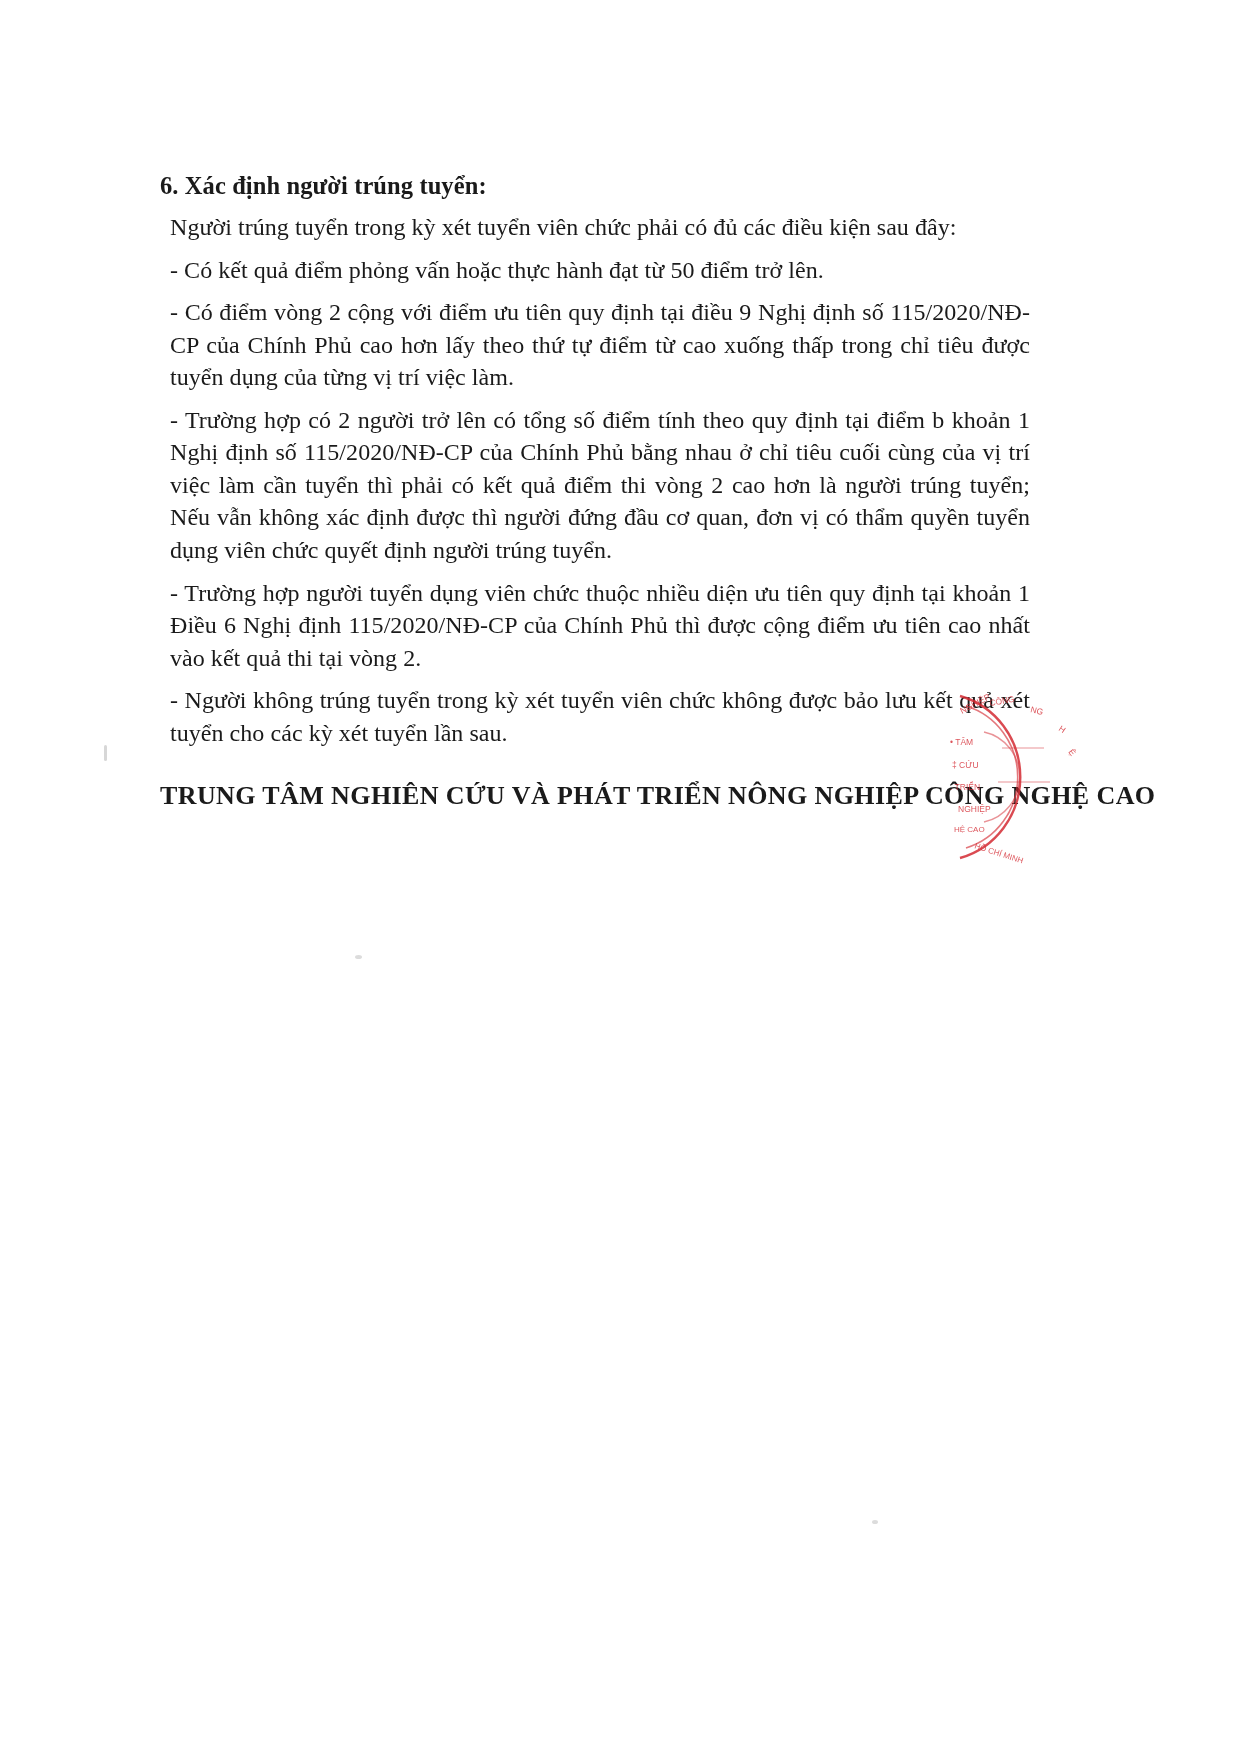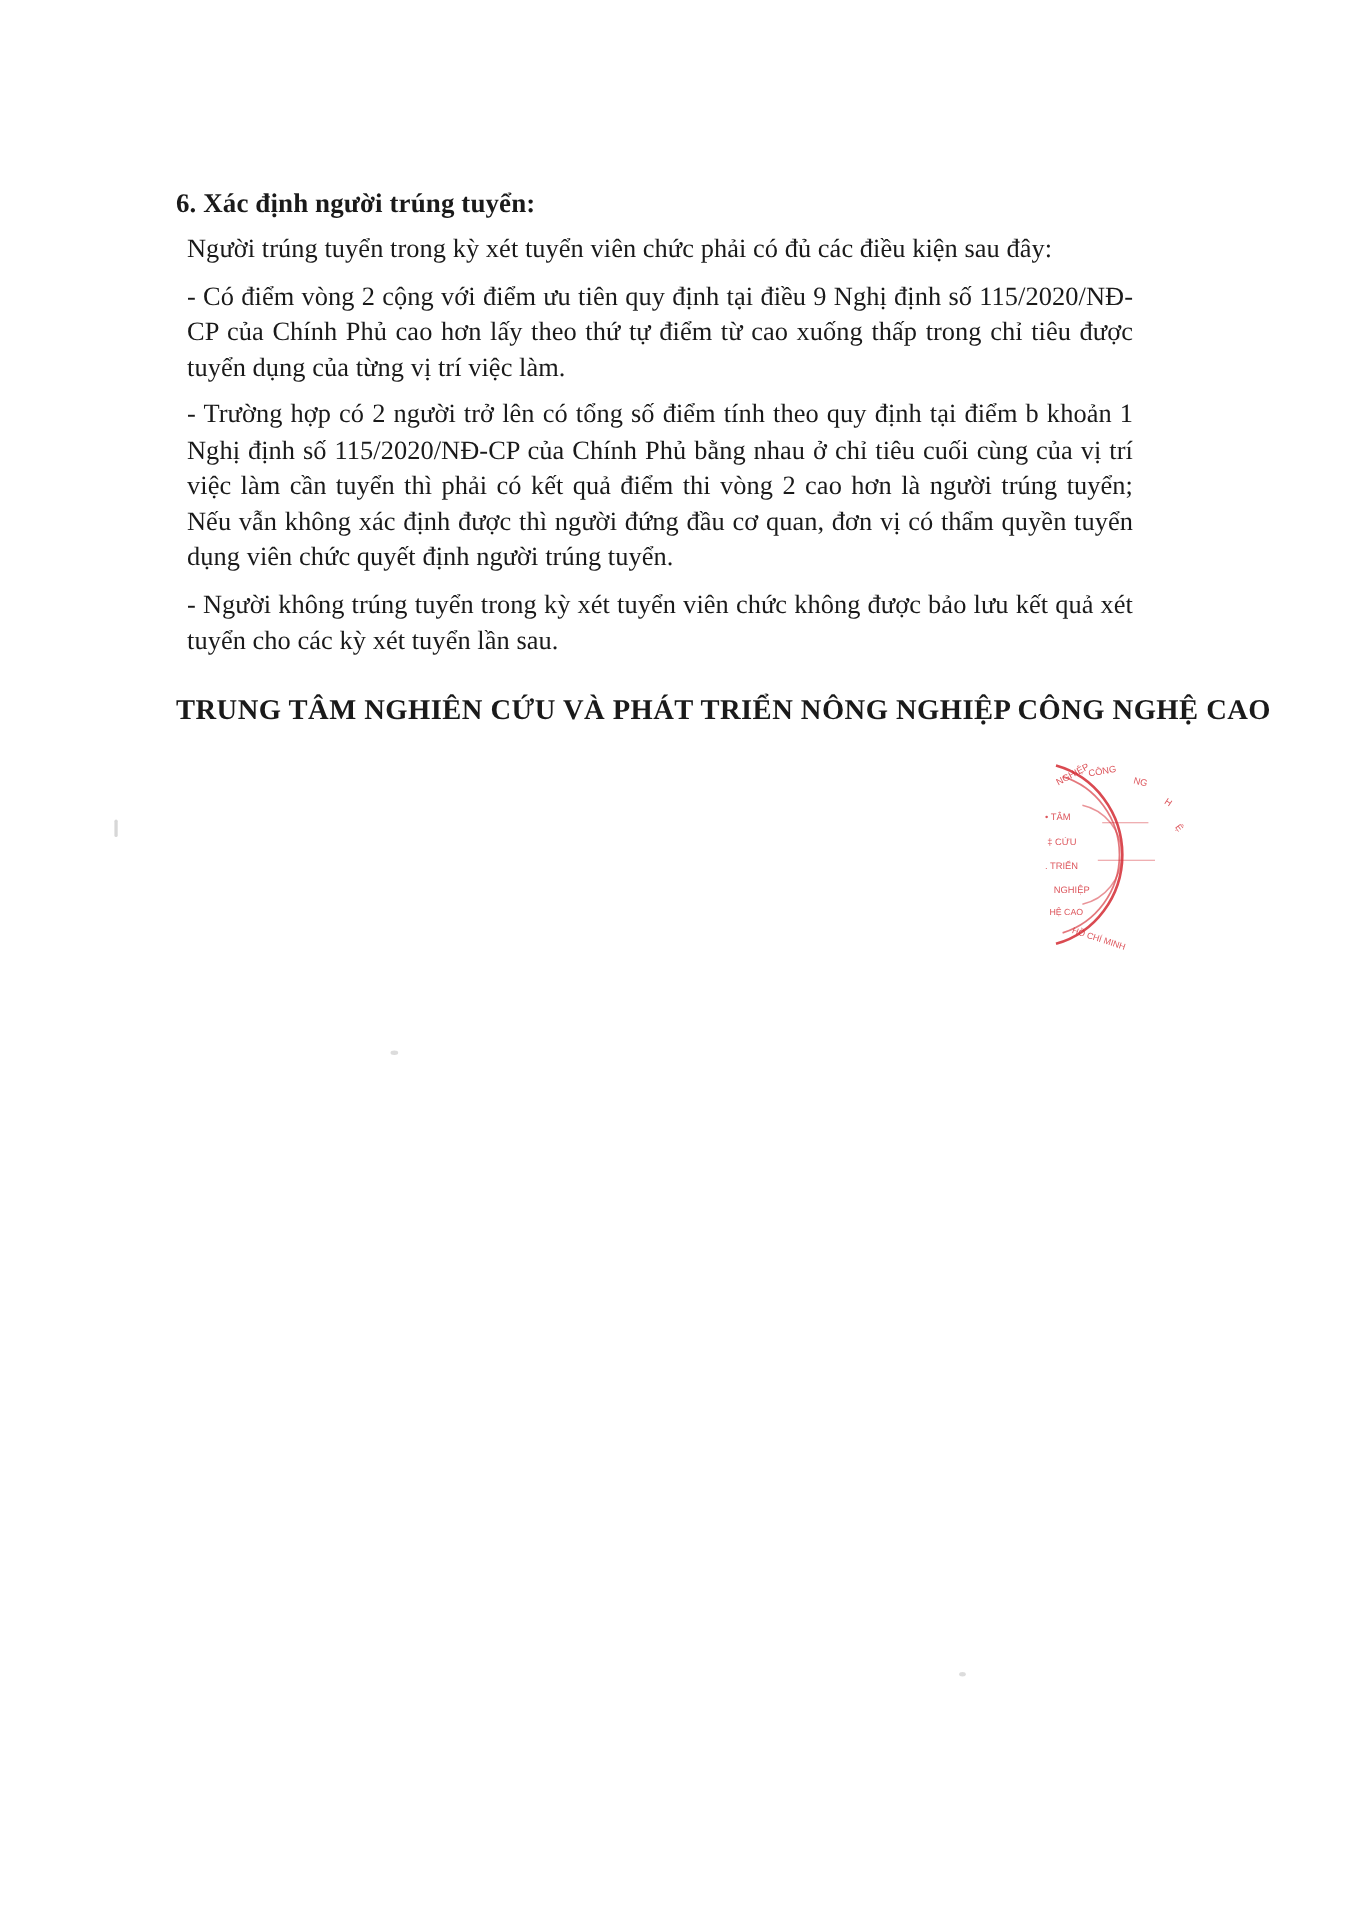--- a/index.html
+++ b/index.html
@@ -77,22 +77,24 @@
 </head>
 <body>
 
 <div class="page">
 
   <div class="content">
 
     <div class="section-heading">6. Xác định người trúng tuyển:</div>
 
     <p class="para">Người trúng tuyển trong kỳ xét tuyển viên chức phải có đủ các điều kiện sau đây:</p>
+    <p class="para">- Có kết quả điểm phỏng vấn hoặc thực hành đạt từ 50 điểm trở lên.</p>
     <p class="para">- Có điểm vòng 2 cộng với điểm ưu tiên quy định tại điều 9 Nghị định số 115/2020/NĐ-CP của Chính Phủ cao hơn lấy theo thứ tự điểm từ cao xuống thấp trong chỉ tiêu được tuyển dụng của từng vị trí việc làm.</p>
     <p class="para">- Trường hợp có 2 người trở lên có tổng số điểm tính theo quy định tại điểm b khoản 1 Nghị định số 115/2020/NĐ-CP của Chính Phủ bằng nhau ở chỉ tiêu cuối cùng của vị trí việc làm cần tuyển thì phải có kết quả điểm thi vòng 2 cao hơn là người trúng tuyển; Nếu vẫn không xác định được thì người đứng đầu cơ quan, đơn vị có thẩm quyền tuyển dụng viên chức quyết định người trúng tuyển.</p>
+    <p class="para">- Trường hợp người tuyển dụng viên chức thuộc nhiều diện ưu tiên quy định tại khoản 1 Điều 6 Nghị định 115/2020/NĐ-CP của Chính Phủ thì được cộng điểm ưu tiên cao nhất vào kết quả thi tại vòng 2.</p>
     <p class="para">- Người không trúng tuyển trong kỳ xét tuyển viên chức không được bảo lưu kết quả xét tuyển cho các kỳ xét tuyển lần sau.</p>
 
     <div class="org-title">TRUNG TÂM NGHIÊN CỨU VÀ PHÁT TRIỂN NÔNG NGHIỆP CÔNG NGHỆ CAO</div>
   </div>
 
   <div class="stamp">
     <svg width="170" height="175" viewBox="0 0 170 175" xmlns="http://www.w3.org/2000/svg">
       <g fill="none" stroke="#d42b33" stroke-width="2.4" opacity="0.85">
         <path d="M 20 6 A 82 84 0 0 1 20 168"></path>
         <path d="M 26 16 A 72 74 0 0 1 26 158" stroke-width="1.6" opacity="0.75"></path>

